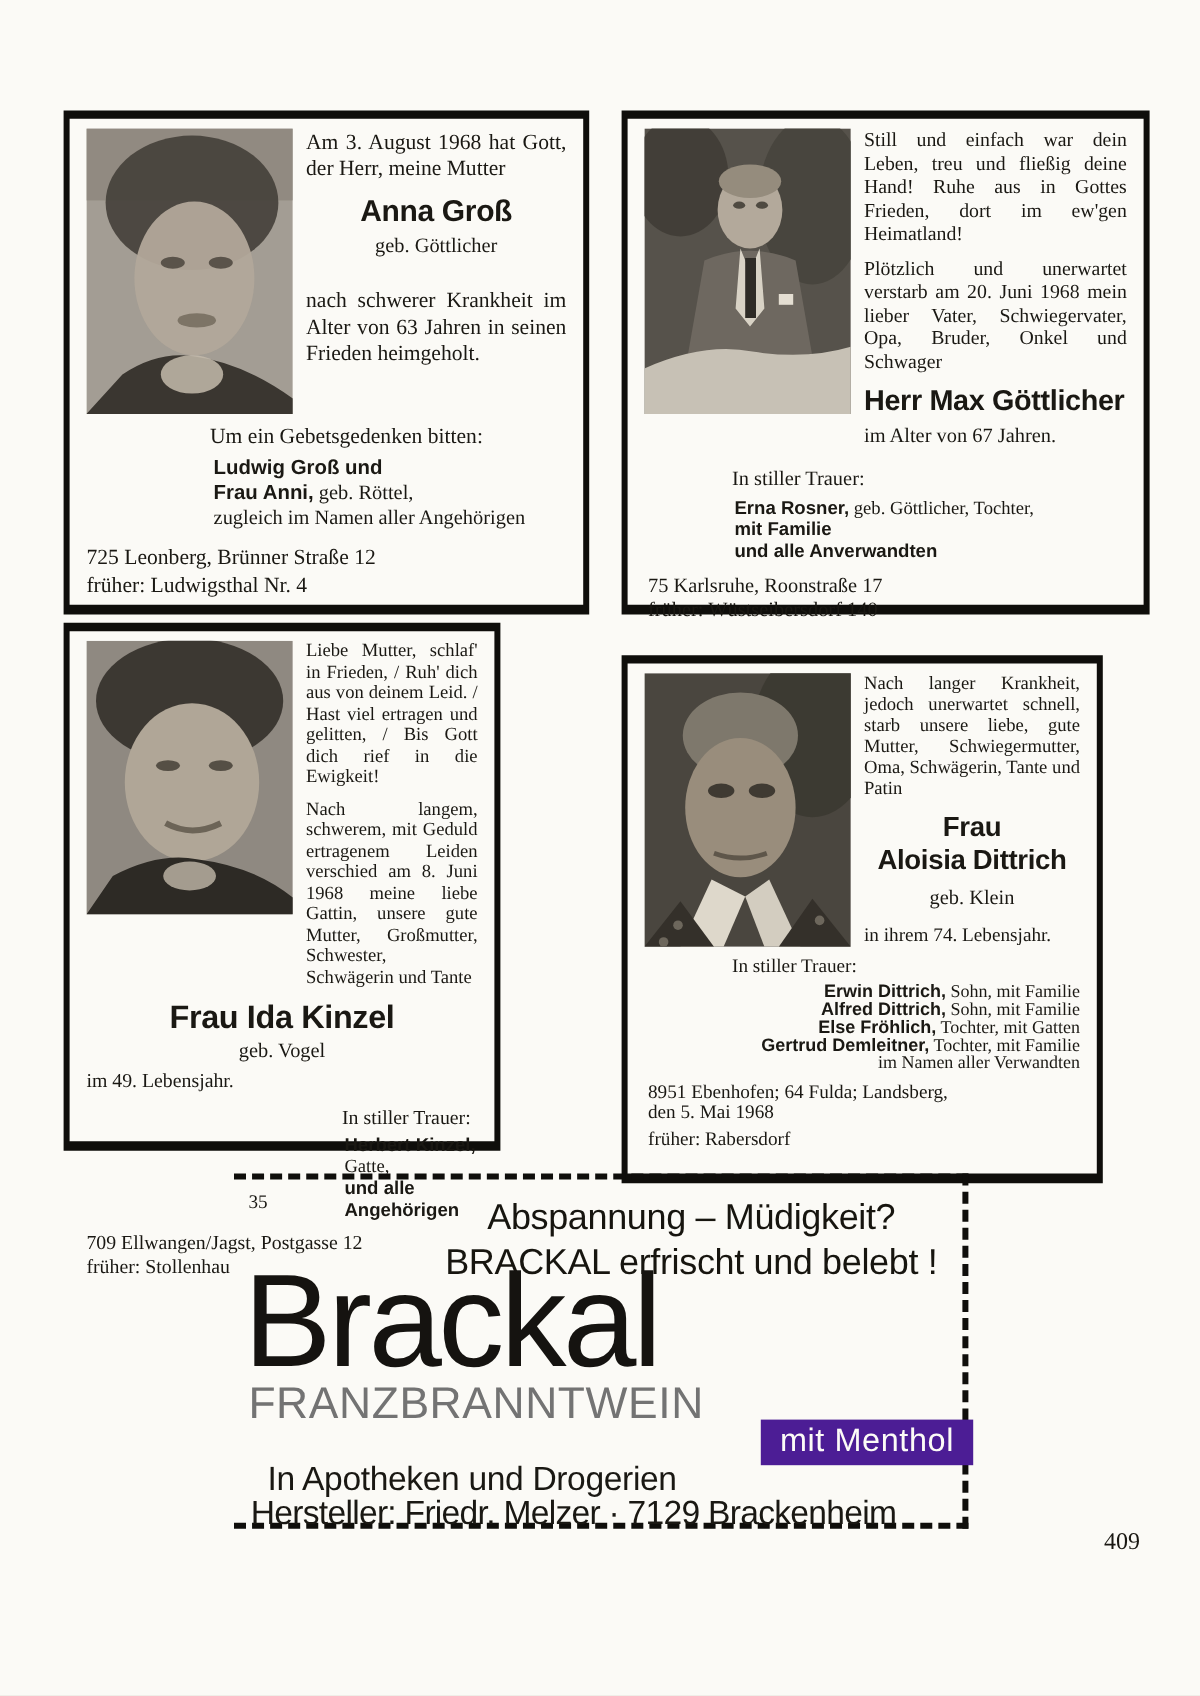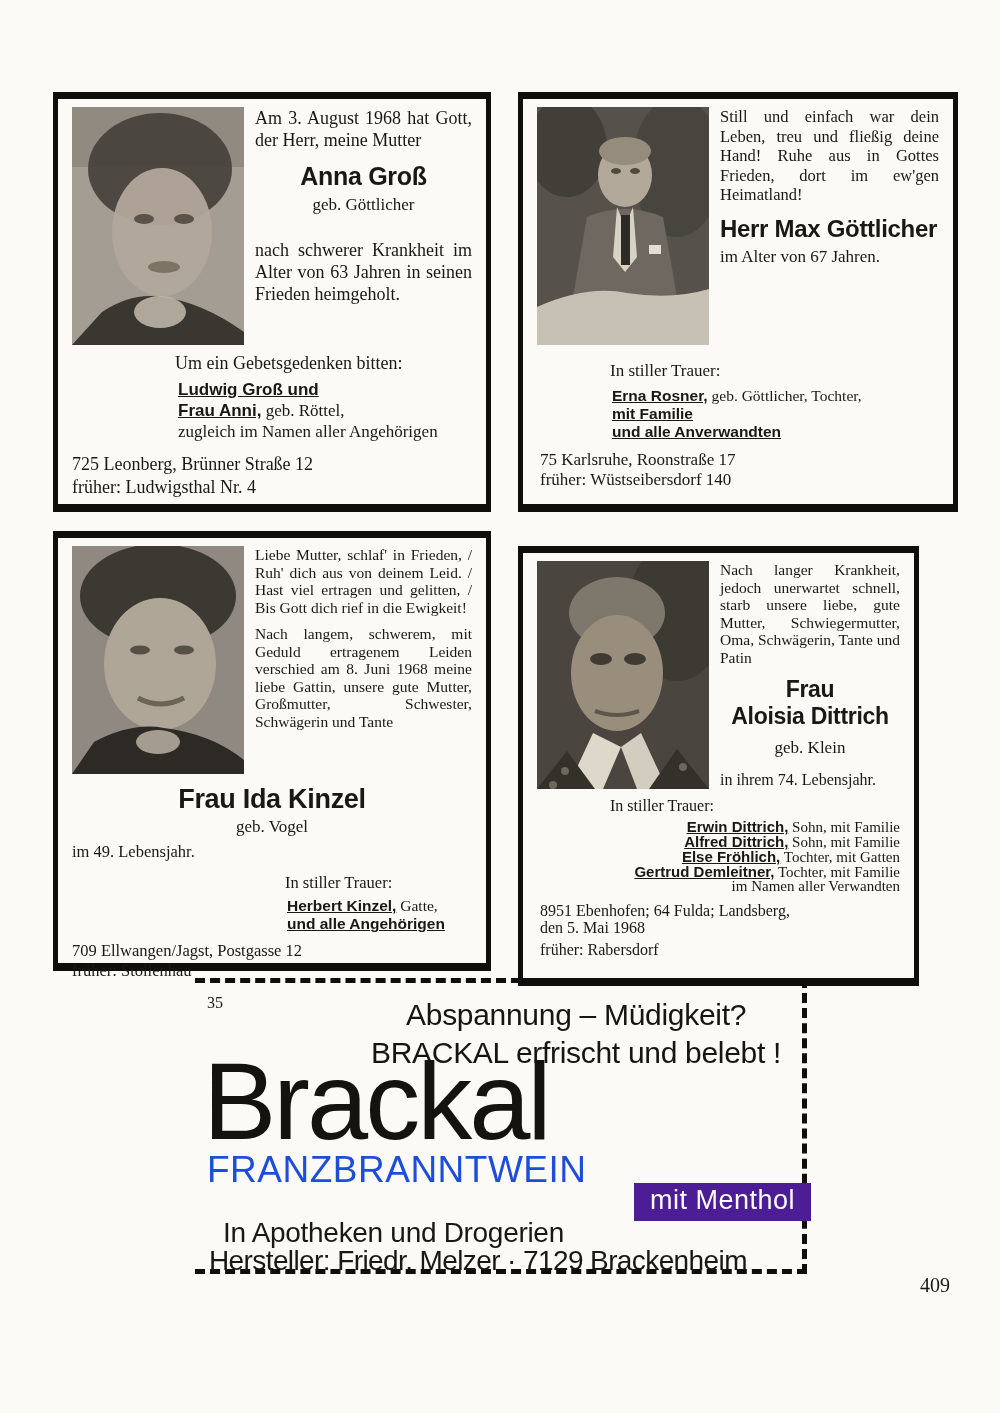--- a/index.html
+++ b/index.html
@@ -10,21 +10,21 @@
   .b{font-weight:bold;}
   .c{text-align:center;}
   .just{text-align:justify;}
 
   
   .notice{position:absolute;box-sizing:border-box;background:#fbfaf6;
           border-style:solid;border-color:#0f0e0b;border-width:7px 5px 8px 5px;
           padding:8px 14px 0 14px;}
   #n1{left:53px;top:92px;width:438px;height:420px;}
   #n2{left:518px;top:92px;width:440px;height:420px;}
-  #n3{left:53px;top:531px;width:438px;height:440px;}
+  #n3{left:53px;top:519px;width:364px;height:440px;}
   #n4{left:518px;top:546px;width:401px;height:440px;}
 
   .row{display:flex;gap:11px;}
   .photo{flex:0 0 172px;}
   #n1 .photo,#n2 .photo{height:238px;}
   #n3 .photo,#n4 .photo{height:228px;}
   .photo svg{width:100%;height:100%;display:block;}
   .col{flex:1;min-width:0;}
 
   #n1 .body{font-size:18px;line-height:22px;}
@@ -36,37 +36,37 @@
   #n2 .dname{font-size:24px;margin-top:11px;}
   #n3 .dname{font-size:27px;margin-top:11px;}
   #n4 .dname{font-size:23px;}
 
   .maiden{font-size:17px;}
   .mline span{vertical-align:baseline;}
   #n1 .mline{font-size:17px;line-height:21px;}
   #n2 .mline{font-size:15.5px;line-height:18px;}
   #n3 .mline{font-size:15.5px;line-height:18px;}
   #n4 .mline{font-size:15px;line-height:14.8px;}
-  .mline .mb{font-family:"Liberation Sans","DejaVu Sans",sans-serif;font-weight:bold;text-decoration:underline;}
+  .mline .mb{font-family:"Liberation Sans","DejaVu Sans",sans-serif;font-weight:bold;}
   .mline .mr{font-family:"Liberation Serif","DejaVu Serif",serif;}
 
   #n1 .addr{font-size:18px;line-height:23px;}
   #n2 .addr{font-size:17px;line-height:20px;}
   #n3 .addr{font-size:16.5px;line-height:20px;}
   #n4 .addr{font-size:16px;line-height:17px;}
 
   
   #ad{position:absolute;left:195px;top:978px;width:612px;height:296px;box-sizing:border-box;
       border-top:5px dashed #0f0e0b;border-right:5px dashed #0f0e0b;border-bottom:5px dashed #0f0e0b;text-align:center;}
   #ad .corner{position:absolute;left:12px;top:11px;font-size:16px;}
   #ad .head{position:absolute;left:176px;top:13px;font-size:30px;line-height:38px;
             letter-spacing:-0.3px;color:#17150f;}
   #ad .brand{position:absolute;left:8px;top:63px;font-size:110px;font-weight:normal;
              letter-spacing:-3px;line-height:1;color:#151310;}
-  #ad .product{position:absolute;left:12px;top:166px;font-size:37px;letter-spacing:0.5px;color:#1d4ed8;}
+  #ad .product{position:absolute;left:12px;top:166px;font-size:37px;letter-spacing:0.5px;color:#737373;}
   #ad .badge{position:absolute;right:-9px;top:200px;background:#4c1d95;color:#fcfbf7;
              font-size:27px;padding:2px 16px 5px 16px;letter-spacing:0.5px;}
   #ad .dist{position:absolute;left:28px;top:234px;font-size:28px;letter-spacing:-0.3px;}
   #ad .manu{position:absolute;left:14px;top:262px;font-size:28px;letter-spacing:-0.6px;}
 
   .pagenum{position:absolute;right:50px;top:1274px;font-size:20px;}
 </style>
 </head>
 <body>
 
@@ -119,20 +119,21 @@
           <ellipse cx="98" cy="64" rx="5" ry="3" fill="#4f4a41"></ellipse>
           <path d="M50 110 Q88 94 126 110 L140 190 L36 190 Z" fill="#6e6860"></path>
           <path d="M80 100 L88 120 L96 100 L100 150 L88 165 L76 150 Z" fill="#d8d2c5"></path>
           <rect x="84" y="108" width="9" height="50" fill="#2e2b26"></rect>
           <rect x="112" y="138" width="12" height="9" fill="#e4ded2"></rect>
           <path d="M0 200 Q50 178 90 186 Q135 193 172 182 L172 238 L0 238 Z" fill="#c7c1b5"></path>
         </svg>
       </div>
       <div class="col">
         <div class="ser body just">Still und einfach war dein Leben, treu und fließig deine Hand! Ruhe aus in Gottes Frieden, dort im ew'gen Heimatland!</div>
+        <div class="ser body just" style="margin-top:9px;">Plötzlich und unerwartet verstarb am 20. Juni 1968 mein lieber Vater, Schwiegervater, Opa, Bruder, Onkel und Schwager</div>
         <div class="sans b dname">Herr Max Göttlicher</div>
         <div class="ser" style="font-size:17px;margin-top:6px;">im Alter von 67 Jahren.</div>
       </div>
     </div>
     <div class="ser" style="font-size:17px;margin:16px 0 0 73px;">In stiller Trauer:</div>
     <div style="margin:6px 0 0 75px;">
       <div class="mline"><span class="mb">Erna Rosner,</span><span class="mr"> geb. Göttlicher, Tochter,</span></div>
       <div class="mline"><span class="mb">mit Familie</span><span class="mr"></span></div>
       <div class="mline"><span class="mb">und alle Anverwandten</span><span class="mr"></span></div>
     </div>

